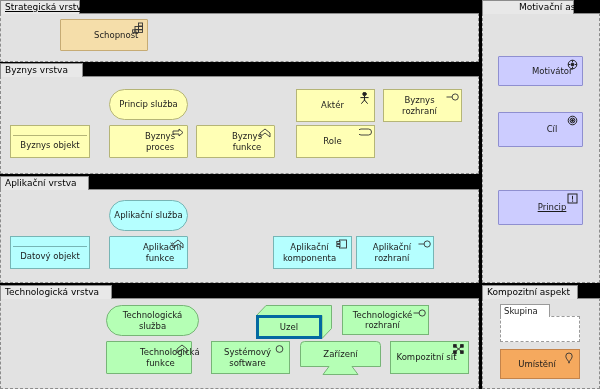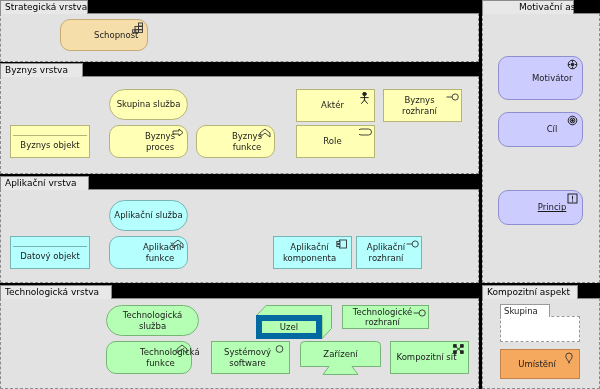--- a/index.html
+++ b/index.html
@@ -21,38 +21,38 @@
     display:flex;align-items:center;justify-content:center;padding:2px 10px 2px 4px;}
   .el .lbl{display:block;width:100%;pointer-events:none;}
 
   
   .biz{background:#ffffb5;border-color:#b5b577;}
   .app{background:#b5ffff;border-color:#77b5b5;}
   .tech{background:#b5ffb5;border-color:#77b577;}
   .mot{background:#ccccff;border-color:#8f8fd0;}
   .strat{background:#f5deaa;border-color:#c6ab74;}
   .loc{background:#f5a95e;border-color:#c4834a;}
-  .rrect{border-radius:10px;padding-left:33px;}
+  .rrect{border-radius:1px;padding-left:33px;}
   .sq{border-radius:0;}
 
   
   .objbox{padding:2px;flex-direction:column;align-items:stretch;justify-content:flex-start;}
   .objbox .hdr{height:7px;border-bottom:1px solid inherit;flex:0 0 auto;}
   .biz.objbox .hdr{border-bottom:1px solid #b5b577;}
   .app.objbox .hdr{border-bottom:1px solid #77b5b5;}
   .objbox .bodytxt{flex:1;display:flex;align-items:center;justify-content:center;padding:2px 4px;}
 
   
   .ico{position:absolute;top:2px;right:3px;width:12px;height:11px;pointer-events:none;}
   .ico svg{display:block;}
 
   
   .node3d{position:absolute;}
   .node3d .face{position:absolute;left:0;bottom:0;right:10px;top:10px;background:#b5ffb5;
-    border:6px solid #0369a1;box-sizing:border-box;display:flex;align-items:center;
+    border:3px solid #0369a1;box-sizing:border-box;display:flex;align-items:center;
     justify-content:center;font-size:8.5px;color:#1b1b1b;}
   .node3d svg.top{position:absolute;left:0;top:0;}
 
   
   .device{position:absolute;}
   .device .dtxt{position:absolute;left:0;right:0;top:0;height:26px;
     display:flex;align-items:center;justify-content:center;font-size:8.5px;color:#1b1b1b;}
 
   
   .group-el{position:absolute;}
@@ -61,21 +61,21 @@
     line-height:12px;padding:0 3px;color:#1b1b1b;white-space:nowrap;z-index:2;}
   .group-el .gbody{position:absolute;left:0;right:0;top:12px;bottom:0;background:#fff;
     border:1px dashed #9a9a9a;box-sizing:border-box;}
 </style>
 </head>
 <body>
 
 <div id="canvas">
 
   <div class="layer" style="left:0px;top:0px;width:479px;height:62px;">
-    <div class="layer-tab" style="width:88px;">Strategická vrstva</div>
+    <div class="layer-tab" style="width:80px;text-decoration:underline;">Strategická vrstva</div>
     <div class="layer-body solidtop"></div>
 
     <div class="el strat rrect" style="left:60px;top:19px;width:88px;height:32px;">
       <span class="lbl">Schopnost</span>
       <span class="ico">
         <svg width="12" height="11" viewBox="0 0 12 11">
           <g fill="none" stroke="#333" stroke-width="0.9">
             <rect x="6.5" y="1" width="4" height="3"></rect>
             <rect x="3" y="4.5" width="3.5" height="3"></rect>
             <rect x="6.5" y="4.5" width="4" height="3"></rect>
@@ -86,21 +86,21 @@
         </svg>
       </span>
     </div>
   </div>
 
   <div class="layer" style="left:0px;top:63px;width:479px;height:111px;">
     <div class="layer-tab" style="width:83px;">Byznys vrstva</div>
     <div class="layer-body solidtop"></div>
 
     <div class="el biz" style="left:109px;top:26px;width:79px;height:31px;border-radius:16px;padding:2px 4px;">
-      <span class="lbl">Skupina služba</span>
+      <span class="lbl">Princip služba</span>
     </div>
 
     <div class="el biz sq objbox" style="left:10px;top:62px;width:80px;height:33px;">
       <div class="hdr"></div>
       <div class="bodytxt">
           <span class="lbl">Byznys objekt</span>
         </div>
     </div>
 
     <div class="el biz rrect" style="left:109px;top:62px;width:79px;height:33px;">
@@ -193,21 +193,21 @@
         <svg width="12" height="10" viewBox="0 0 12 10">
           <g fill="none" stroke="#333" stroke-width="0.9">
             <rect x="3.5" y="1" width="7" height="8"></rect>
             <rect x="0.8" y="2.4" width="3.2" height="2" fill="#b5ffff"></rect>
             <rect x="0.8" y="5.6" width="3.2" height="2" fill="#b5ffff"></rect>
           </g>
         </svg>
       </span>
     </div>
 
-    <div class="el app sq" style="left:356px;top:60px;width:66px;height:33px;">
+    <div class="el app sq" style="left:356px;top:60px;width:78px;height:33px;">
       <span class="lbl">Aplikační rozhraní</span>
       <span class="ico">
         <svg width="14" height="10" viewBox="0 0 14 10">
           <g fill="none" stroke="#333" stroke-width="0.9">
             <line x1="0.5" y1="5" x2="6" y2="5"></line>
             <circle cx="9.2" cy="5" r="3.1"></circle>
           </g>
         </svg>
       </span>
     </div>
@@ -232,21 +232,21 @@
 
     <div class="node3d" style="left:256px;top:20px;width:76px;height:34px;">
       <svg class="top" width="76" height="34" viewBox="0 0 76 34">
         <polygon points="0.5,10.5 10,0.5 75.5,0.5 75.5,23.5 66,33.5 66,10.5" fill="#b5ffb5" stroke="#77b577" stroke-width="1"></polygon>
       </svg>
       <div class="face">
         <span class="lbl">Uzel</span>
       </div>
     </div>
 
-    <div class="el tech sq" style="left:342px;top:20px;width:87px;height:24px;">
+    <div class="el tech sq" style="left:342px;top:20px;width:87px;height:30px;">
       <span class="lbl">Technologické rozhraní</span>
       <span class="ico">
         <svg width="14" height="10" viewBox="0 0 14 10">
           <g fill="none" stroke="#333" stroke-width="0.9">
             <line x1="0.5" y1="5" x2="6" y2="5"></line>
             <circle cx="9.2" cy="5" r="3.1"></circle>
           </g>
         </svg>
       </span>
     </div>
@@ -283,21 +283,21 @@
           </g>
         </svg>
       </span>
     </div>
   </div>
 
   <div class="layer" style="left:482px;top:0px;width:118px;height:283px;">
     <div class="layer-tab" style="width:92px;padding-left:36px;">Motivační aspekt</div>
     <div class="layer-body solidtop"></div>
 
-    <div class="el mot rrect" style="left:16px;top:56px;width:85px;height:44px;">
+    <div class="el mot rrect" style="left:16px;top:56px;width:85px;height:30px;">
       <span class="lbl">Motivátor</span>
       <span class="ico">
         <svg width="11" height="11" viewBox="0 0 11 11">
           <g stroke="#222" stroke-width="1" fill="none">
             <circle cx="5.5" cy="5.5" r="4.3"></circle>
             <circle cx="5.5" cy="5.5" r="1.5" fill="#222"></circle>
             <line x1="5.5" y1="1.2" x2="5.5" y2="3"></line>
             <line x1="5.5" y1="8" x2="5.5" y2="9.8"></line>
             <line x1="1.2" y1="5.5" x2="3" y2="5.5"></line>
             <line x1="8" y1="5.5" x2="9.8" y2="5.5"></line>

